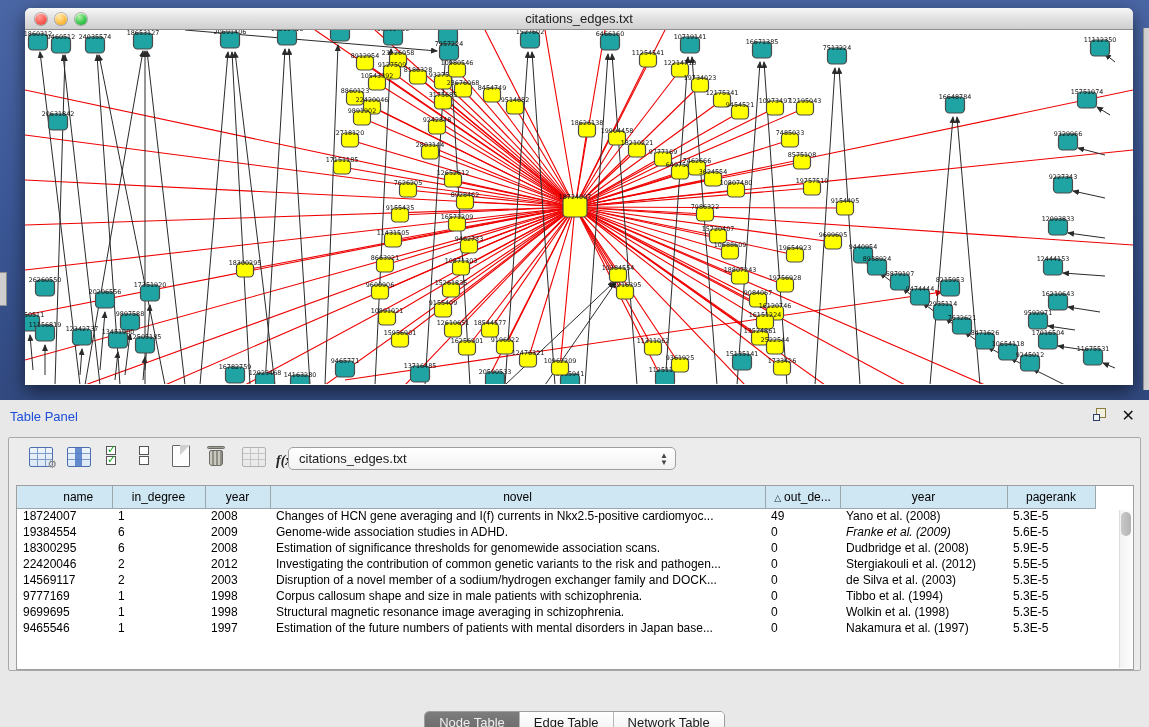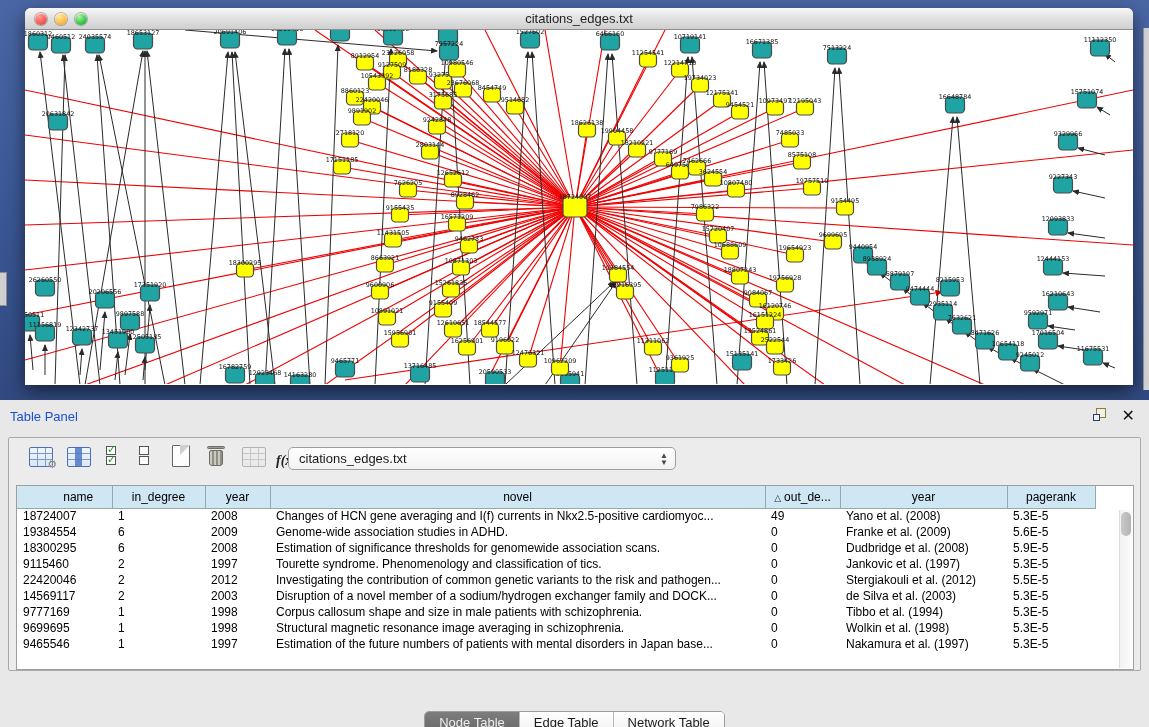--- a/index.html
+++ b/index.html
@@ -892,40 +892,31 @@
               <td style="width: 75px;">49</td>
               <td style="width: 167px;">Yano et al. (2008)</td>
               <td style="width: 88px;">5.3E-5</td>
             </tr>
             <tr>
               <td style="width: 95px;">19384554</td>
               <td style="width: 93px;">6</td>
               <td style="width: 65px;">2009</td>
               <td style="width: 495px;">Genome-wide association studies in ADHD.</td>
               <td style="width: 75px;">0</td>
-              <td style="width: 167px;">Franke et al. (2009)</td>
+              <td style="width: 167px; font-style: italic;">Franke et al. (2009)</td>
               <td style="width: 88px; margin-top: 24px;">5.6E-5</td>
             </tr>
             <tr>
               <td style="width: 95px;">18300295</td>
               <td style="width: 93px;">6</td>
               <td style="width: 65px;">2008</td>
               <td style="width: 495px;">Estimation of significance thresholds for genomewide association scans.</td>
               <td style="width: 75px;">0</td>
               <td style="width: 167px;">Dudbridge et al. (2008)</td>
               <td style="width: 88px;">5.9E-5</td>
-            </tr>
-            <tr>
-              <td style="width: 95px;">9115460</td>
-              <td style="width: 93px;">2</td>
-              <td style="width: 65px;">1997</td>
-              <td style="width: 495px;">Tourette syndrome. Phenomenology and classification of tics.</td>
-              <td style="width: 75px;">0</td>
-              <td style="width: 167px;">Jankovic et al. (1997)</td>
-              <td style="width: 88px;">5.3E-5</td>
             </tr>
             <tr>
               <td style="width: 95px;">22420046</td>
               <td style="width: 93px;">2</td>
               <td style="width: 65px;">2012</td>
               <td style="width: 495px;">Investigating the contribution of common genetic variants to the risk and pathogen...</td>
               <td style="width: 75px;">0</td>
               <td style="width: 167px;">Stergiakouli et al. (2012)</td>
               <td style="width: 88px;">5.5E-5</td>
             </tr>

